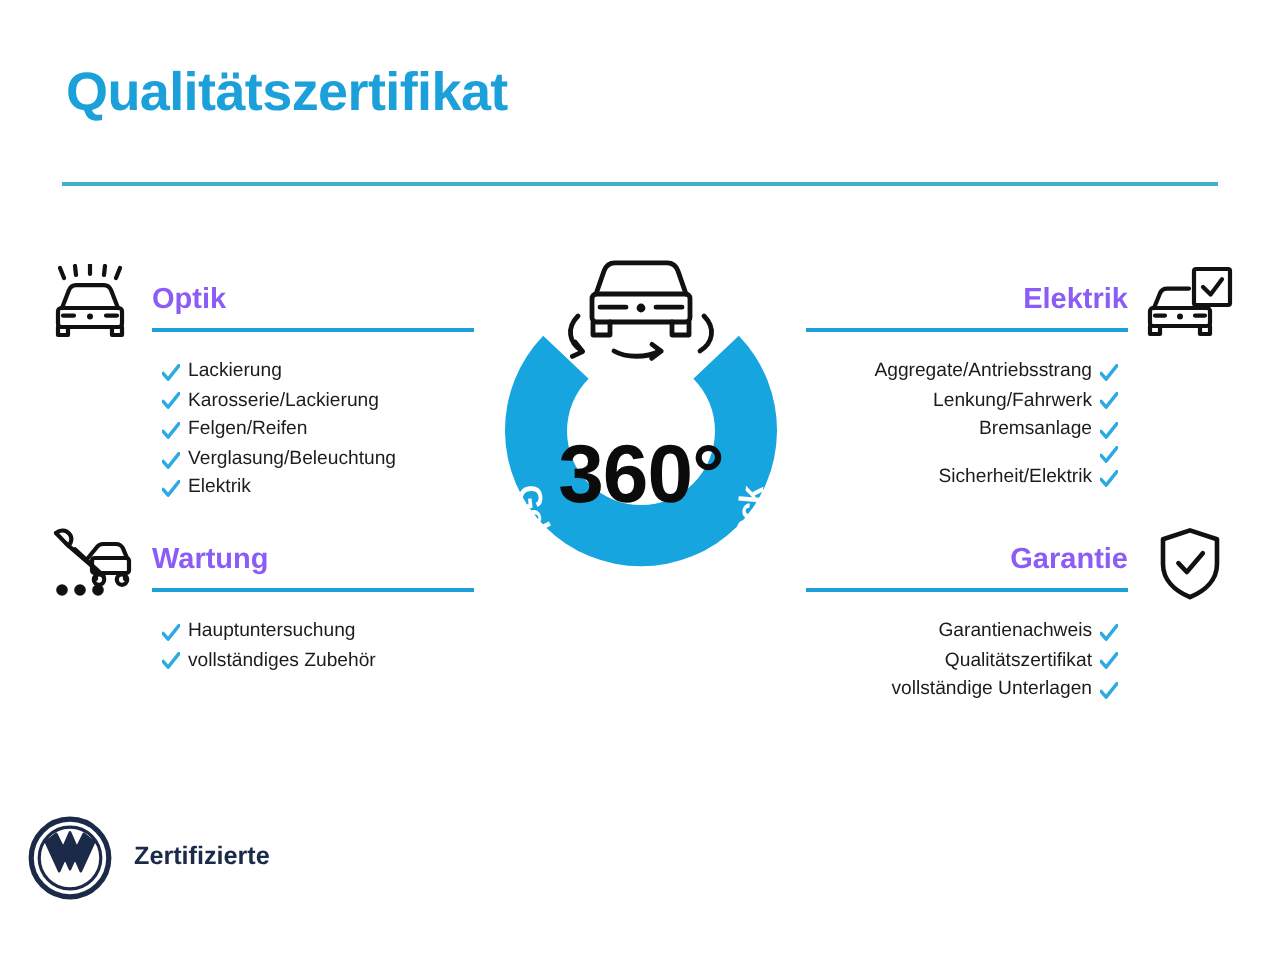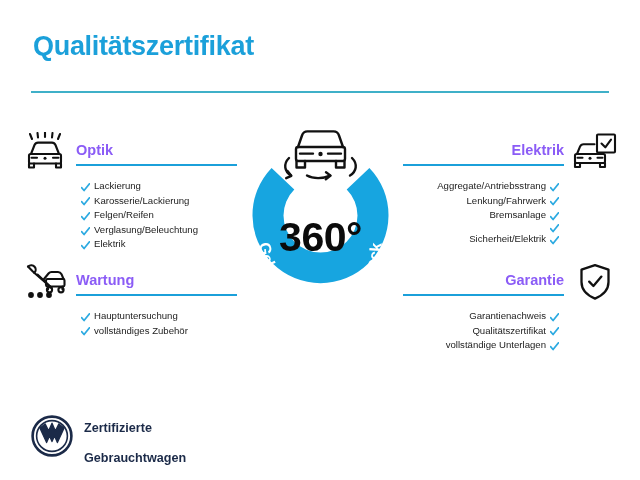--- a/index.html
+++ b/index.html
@@ -129,21 +129,21 @@
     text-align: center;
     font-size: 41px;
     font-weight: bold;
     color: #0b0b0b;
     letter-spacing: -0.5px;
   }
 
   
   .footer {
     position: absolute;
-    left: 31px;
+    left: 14px;
     top: 406px;
     display: flex;
     align-items: center;
     gap: 11px;
   }
   .vw-mark { width: 42px; height: 42px; display: block; }
   .vw-text {
     font-size: 12.6px;
     font-weight: bold;
     line-height: 15px;
@@ -398,15 +398,14 @@
   <span class="vw-mark">
     <svg viewBox="0 0 42 42" width="42" height="42">
       <circle cx="21" cy="21" r="19.4" fill="none" stroke="#1B2A48" stroke-width="2.6"></circle>
       <circle cx="21" cy="21" r="15.4" fill="none" stroke="#1B2A48" stroke-width="1.6"></circle>
       <path d="M21 8.2 L24.4 15.9 L27.9 8.9
                L33.1 13.0 L26.4 27.6 L23.5 21.0 L21 26.6 L18.5 21.0 L15.6 27.6 L8.9 13.0 L14.1 8.9 L17.6 15.9 Z" fill="#1B2A48" stroke="#1B2A48" stroke-width="1.3" stroke-linejoin="round"></path>
     </svg>
   </span>
   <span class="vw-text">
     <span>Zertifizierte</span><br>
-    <span>Gebrauchtwagen</span>
   </span>
 </div>
 
 </body></html>

